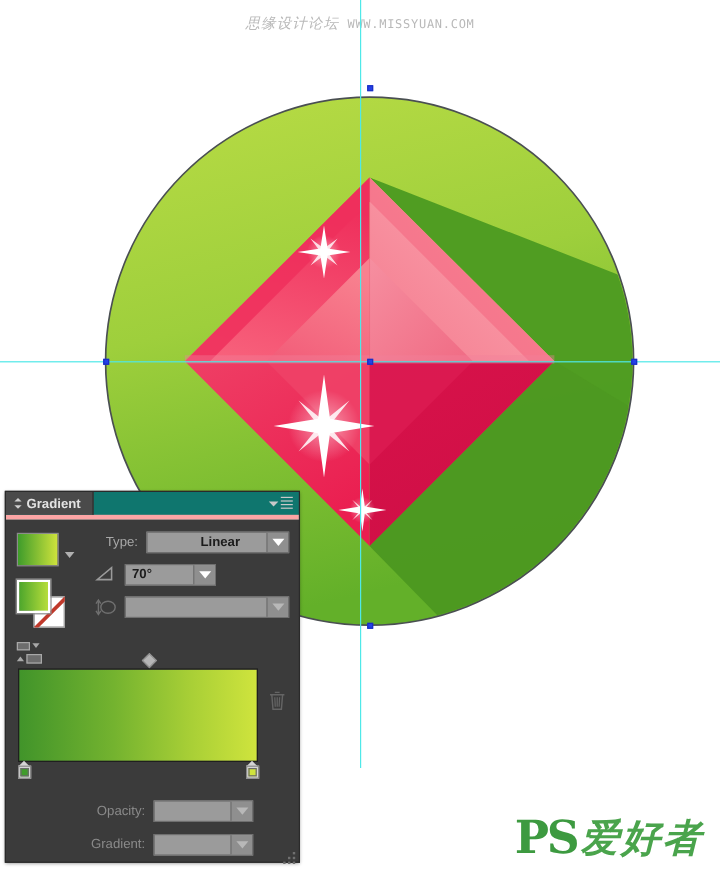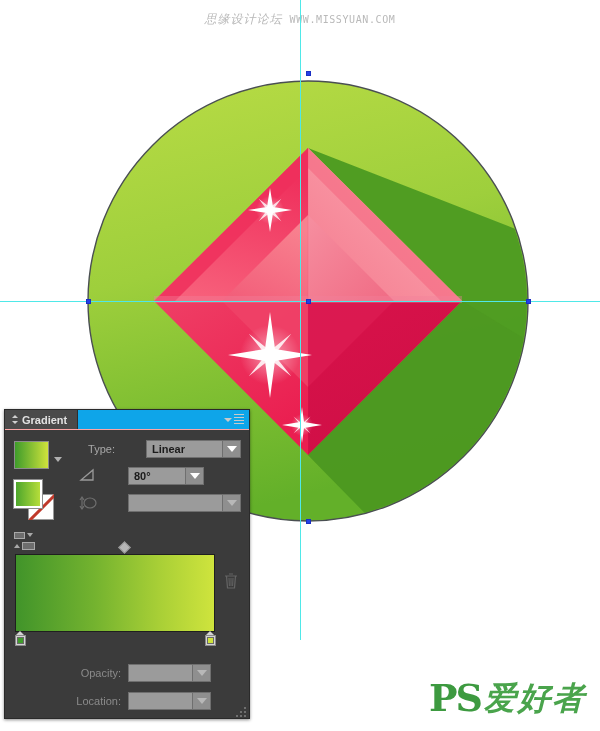--- a/index.html
+++ b/index.html
@@ -134,22 +134,22 @@
     background: #3b3b3b;
     border: 1px solid #2a2a2a;
     box-shadow: 0 1px 3px rgba(0,0,0,0.45);
     box-sizing: border-box;
     color: #bdbdbd;
     font-size: 11px;
   }
   .panel-titlebar {
     position: relative;
     height: 19px;
-    background: #0ea5e9;
-    border-bottom: 1px solid #fca5a5;
+    background: #0f766e;
+    border-bottom: 4px solid #fca5a5;
     display: flex;
     align-items: center;
   }
   .panel-tab {
     height: 19px;
     display: flex;
     align-items: center;
     padding: 0 10px 0 6px;
     background: #4a4a4a;
     color: #e2e2e2;
@@ -318,41 +318,41 @@
     border-bottom: 4px solid #a8a8a8;
   }
 
   
   .rows { position: absolute; left: 62px; top: 8px; right: 8px; }
   .row {
     display: flex;
     align-items: center;
     height: 22px;
     margin-bottom: 5px;
-    gap: 24px;
   }
   .row-label {
     width: 48px;
     text-align: right;
     padding-right: 7px;
     color: #a8a8a8;
     font-size: 11px;
     white-space: nowrap;
   }
   .row-label.dim { color: #8a8a8a; }
 
   .select {
     position: relative;
     flex: 1;
     height: 18px;
     background: #9b9b9b;
     border: 1px solid #6f6f6f;
     box-sizing: border-box;
     display: flex;
     align-items: center;
+    padding-left: 39px;
   }
   .select .sel-text {
     padding-left: 5px;
     color: #1c1c1c;
     font-size: 11px;
     font-weight: bold;
   }
   .select .sel-arrow {
     position: absolute;
     right: 0; top: 0;
@@ -729,21 +729,21 @@
       </div>
 
 
       <div class="row">
         <span class="icon-angle">
           <svg width="20" height="16" viewBox="0 0 20 16">
             <path d="M2 13 L14 13 L14 3 Z" fill="none" stroke="#9a9a9a" stroke-width="1.3"></path>
           </svg>
         </span>
         <span class="angle-field">
-          <span class="sel-text">80°</span>
+          <span class="sel-text">70°</span>
           <span class="sel-arrow"></span>
         </span>
       </div>
 
       <div class="row">
         <span class="icon-aspect">
           <svg width="20" height="18" viewBox="0 0 20 18">
             <ellipse cx="11" cy="9" rx="6" ry="5" fill="none" stroke="#6f6f6f" stroke-width="1.2"></ellipse>
             <path d="M3 4 L3 14" stroke="#6f6f6f" stroke-width="1.2"></path>
             <path d="M1 6 L3 3 L5 6" fill="none" stroke="#6f6f6f" stroke-width="1.2"></path>
@@ -783,21 +783,21 @@
 
     <div class="bottom-rows">
       <div class="brow">
         <span class="row-label">Opacity:</span>
         <span class="select disabled">
           <span class="sel-text"></span>
           <span class="sel-arrow"></span>
         </span>
       </div>
       <div class="brow">
-        <span class="row-label">Location:</span>
+        <span class="row-label">Gradient:</span>
         <span class="select disabled">
           <span class="sel-text"></span>
           <span class="sel-arrow"></span>
         </span>
       </div>
     </div>
 
     <div class="resize-grip">
       <i style="left:8px; top:0px;"></i>
       <i style="left:4px; top:4px;"></i>

